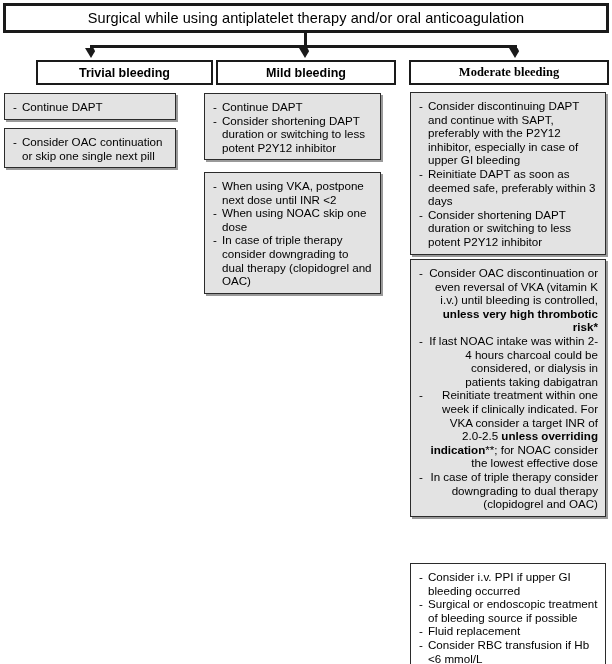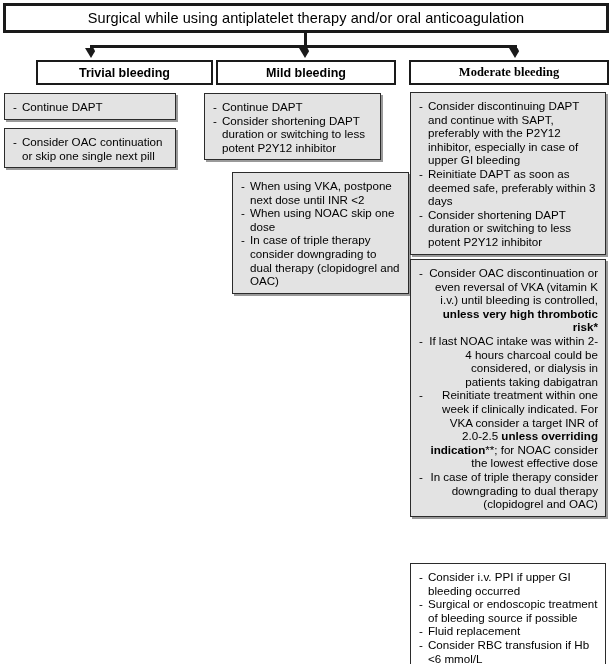--- a/index.html
+++ b/index.html
@@ -149,21 +149,21 @@
       </ul>
   </div>
 
   <div class="box-gray content" style="position:absolute; left:204px; top:93px; width:177px; box-sizing:border-box;">
     <ul>
         <li><span>Continue DAPT</span></li>
         <li><span>Consider shortening DAPT duration or switching to less potent P2Y12 inhibitor</span></li>
       </ul>
   </div>
 
-  <div class="box-gray content" style="position:absolute; left:204px; top:172px; width:177px; box-sizing:border-box;margin-left:28px;">
+  <div class="box-gray content" style="position:absolute; left:204px; top:172px; width:177px; box-sizing:border-box;">
     <ul>
         <li><span>When using VKA, postpone next dose until INR &lt;2</span></li>
         <li><span>When using NOAC skip one dose</span></li>
         <li><span>In case of triple therapy consider downgrading to dual therapy (clopidogrel and OAC)</span></li>
       </ul>
   </div>
 
   <div class="box-gray content" style="position:absolute; left:410px; top:92px; width:196px; box-sizing:border-box;">
     <ul>
         <li><span>Consider discontinuing DAPT and continue with SAPT, preferably with the P2Y12 inhibitor, especially in case of upper GI bleeding</span></li>

